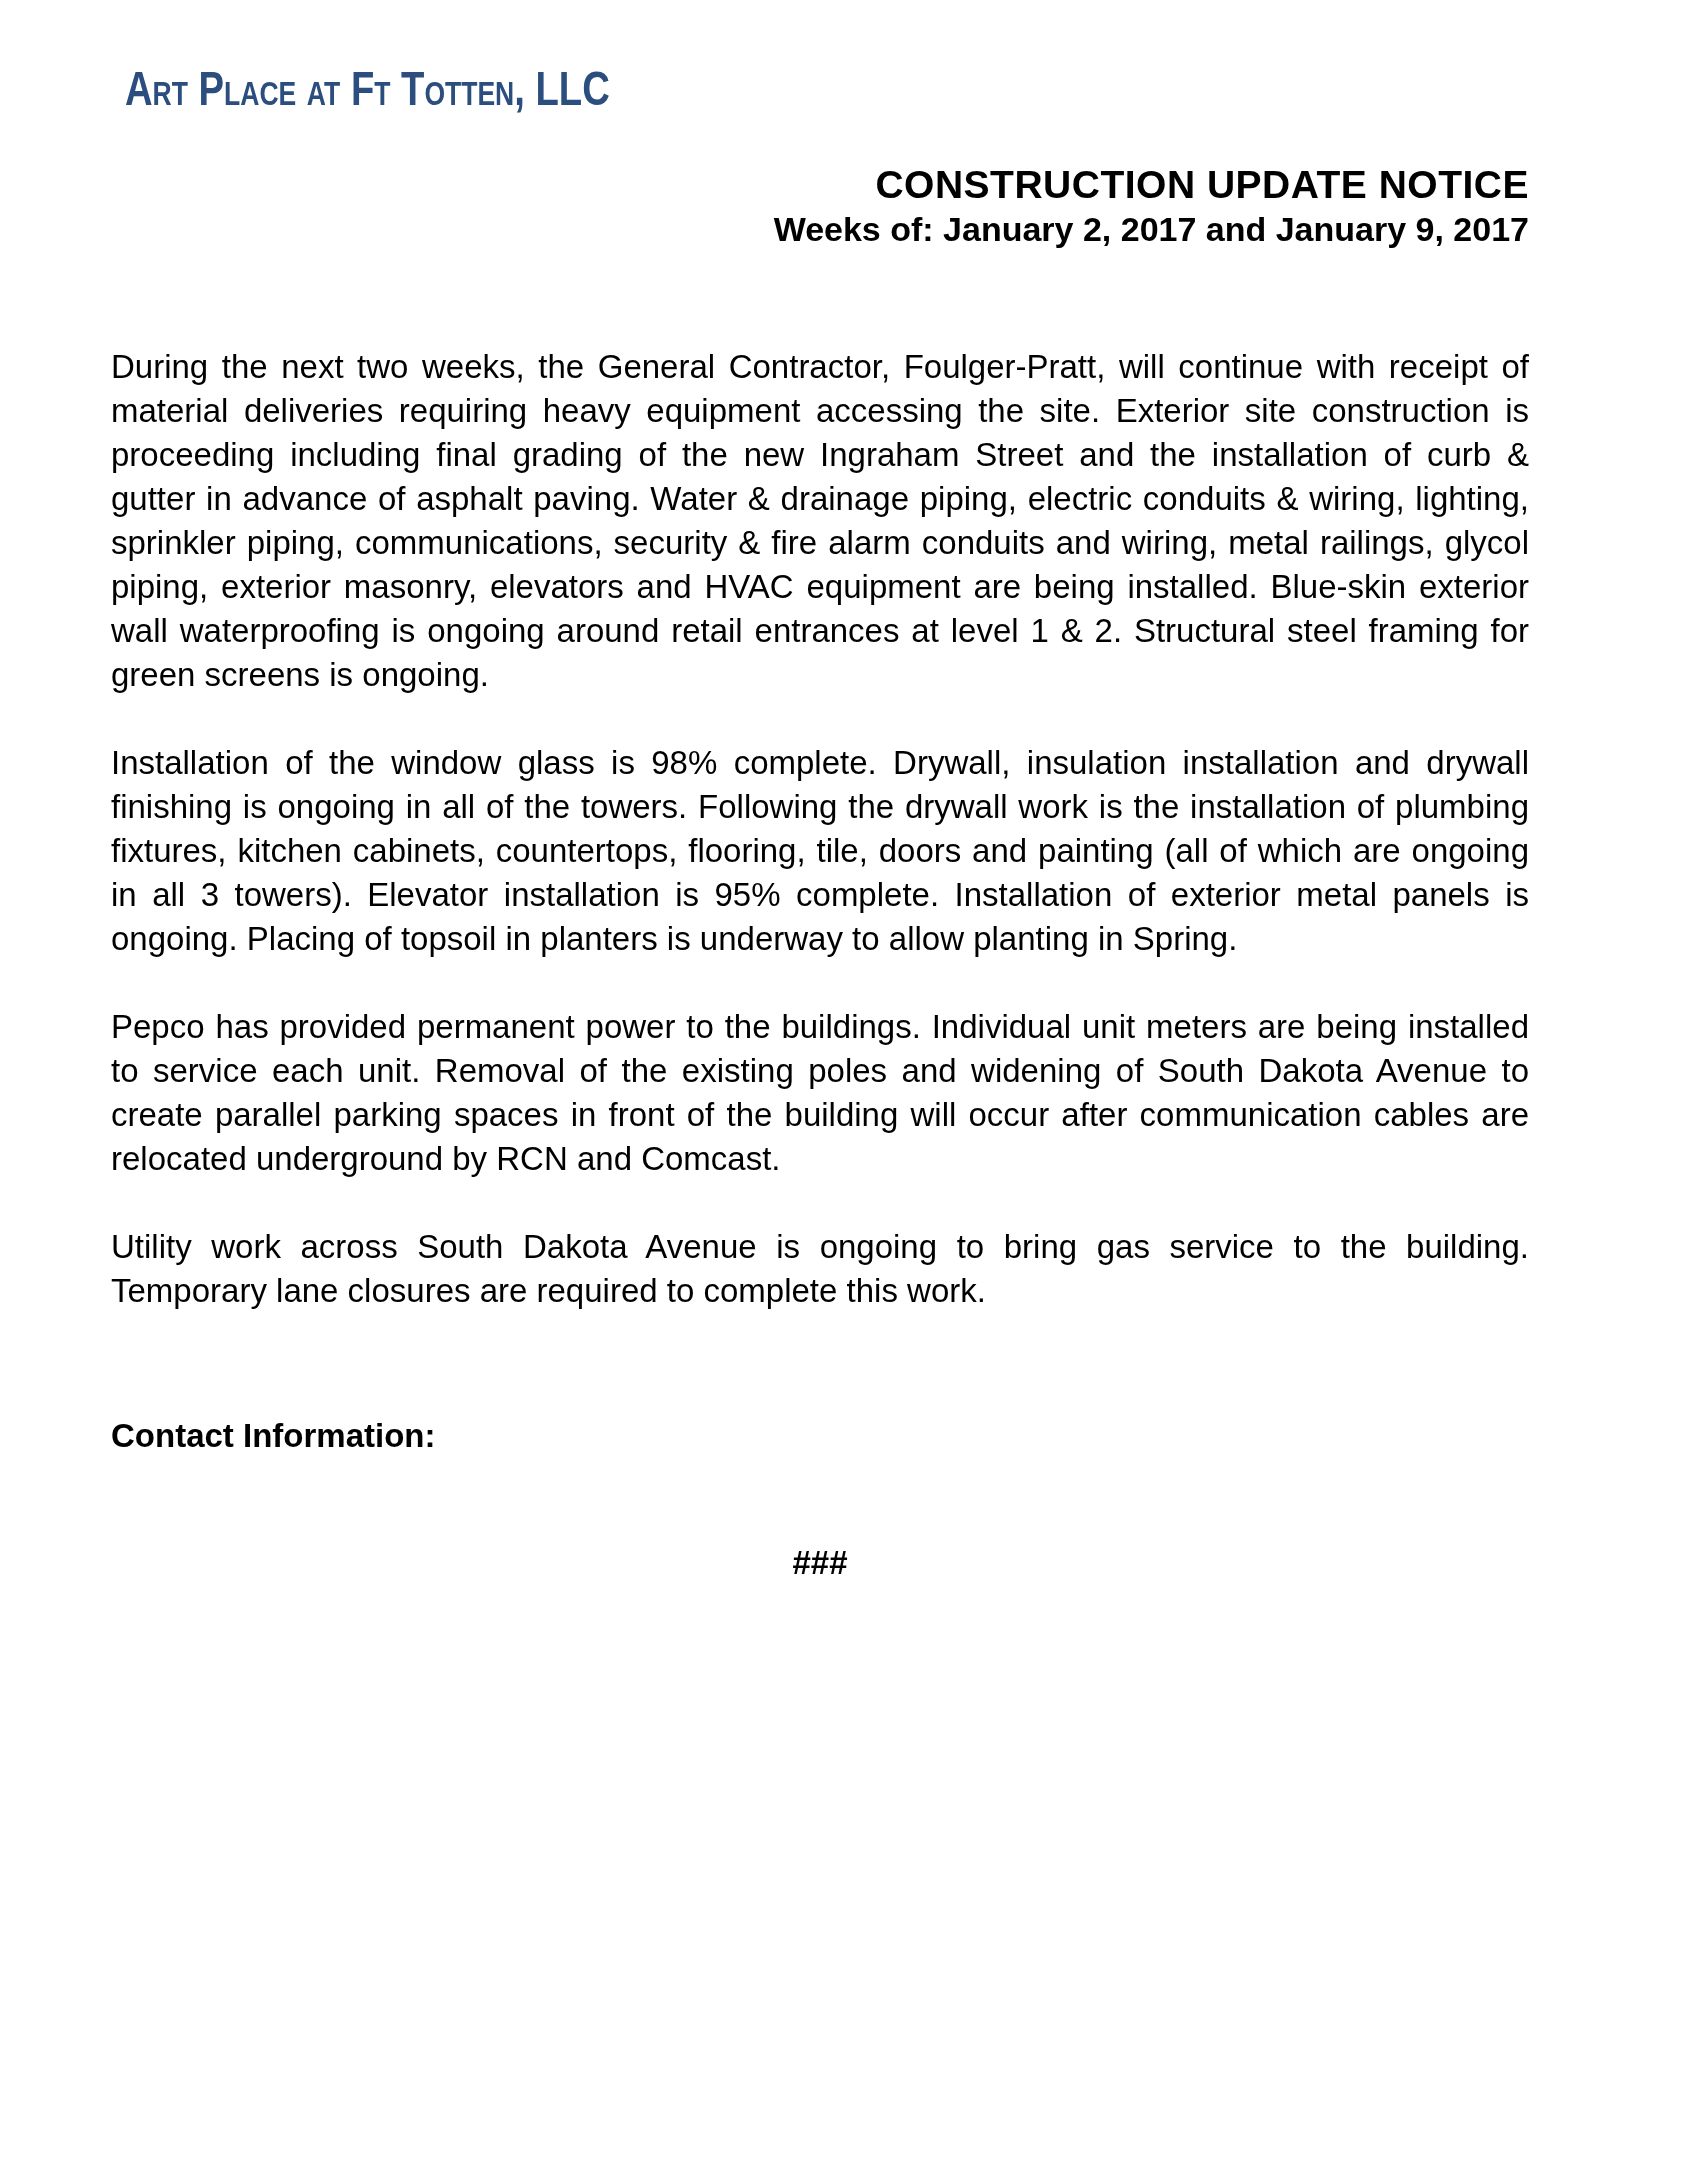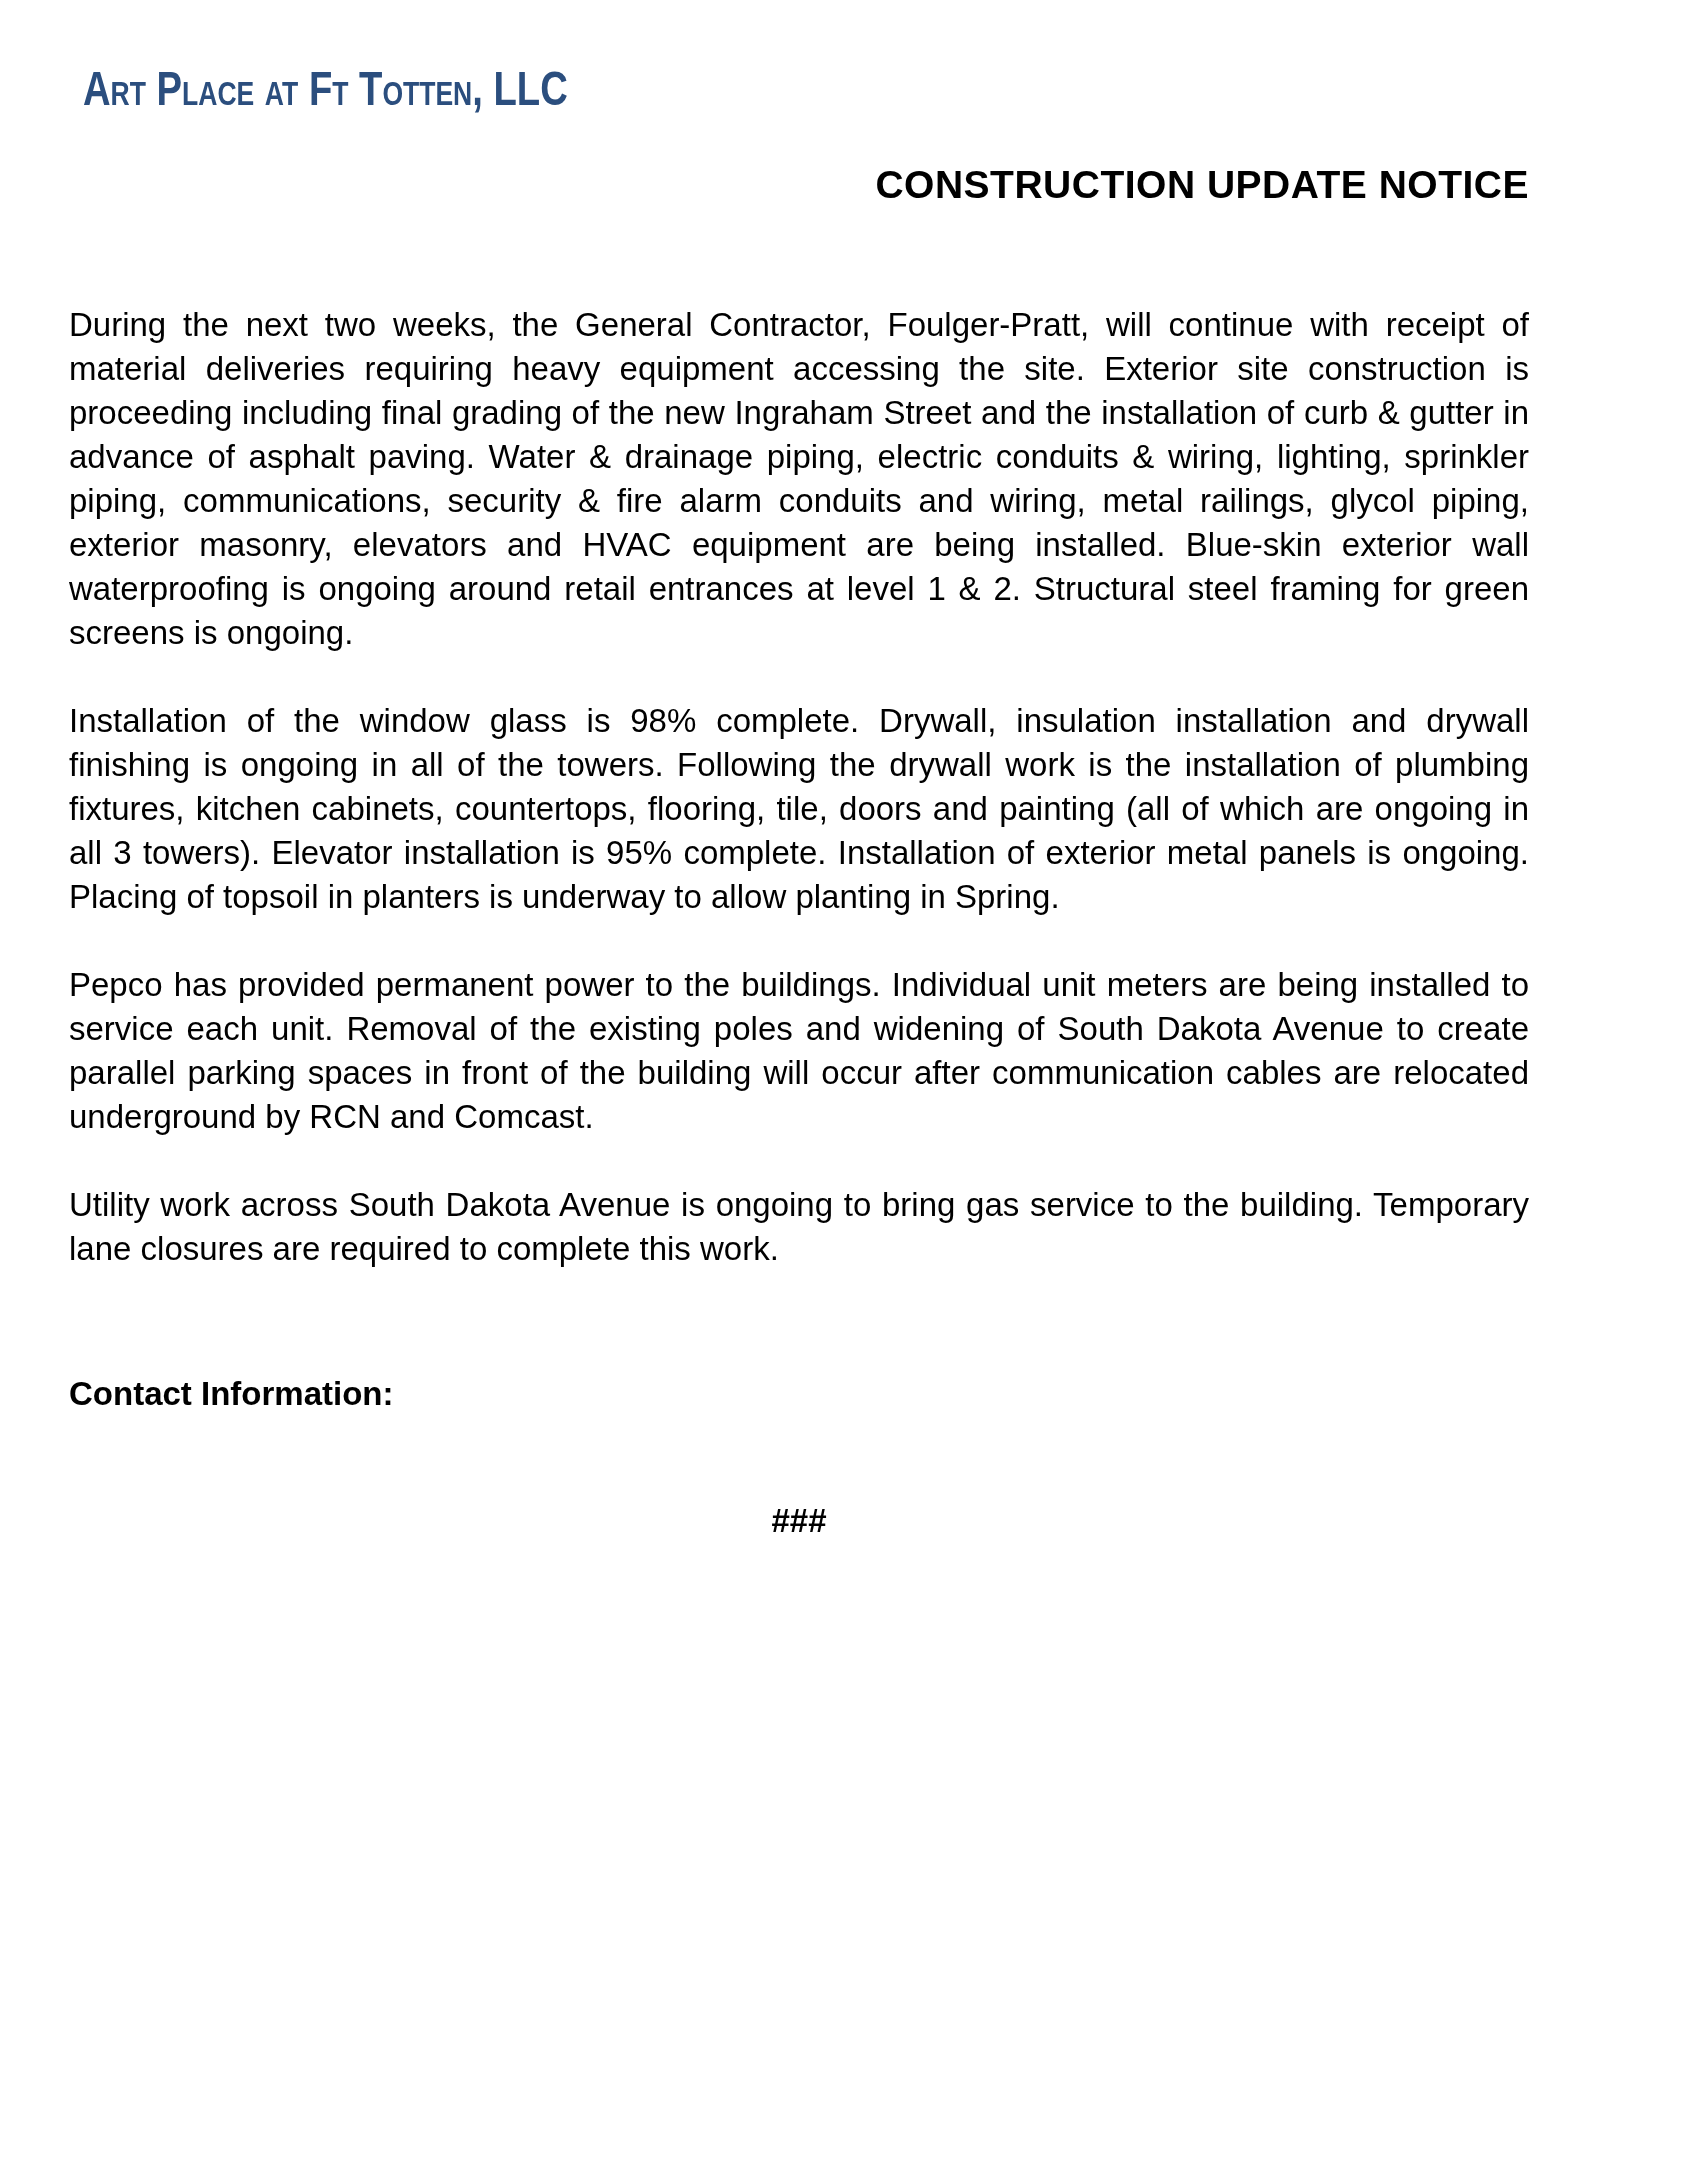--- a/index.html
+++ b/index.html
@@ -6,21 +6,21 @@
     margin: 0;
     padding: 0;
     background: #ffffff;
   }
   .page {
     position: relative;
     width: 1668px;
     height: 2178px;
     background: #ffffff;
     box-sizing: border-box;
-    padding: 63px 139px 0 69px;
+    padding: 63px 139px 0 111px;
     font-family: "Liberation Sans", sans-serif;
     font-size: 33px;
     line-height: 44px;
     color: #000000;
     overflow: hidden;
   }
   .company-name {
     display: inline-block;
     font-size: 49px;
     line-height: 50px;
@@ -83,20 +83,21 @@
 <body>
 
 <div class="page">
 
   <div>
     <span class="company-name">Art Place at Ft Totten, LLC</span>
   </div>
 
   <div class="title-block">
     <div class="doc-title">CONSTRUCTION UPDATE NOTICE</div>
+    <div class="doc-subtitle">Weeks of:  January 2, 2017 and January 9, 2017</div>
   </div>
 
   <div class="section">
     <p class="para">During the next two weeks, the General Contractor, Foulger-Pratt, will continue with receipt of material deliveries requiring heavy equipment accessing the site.  Exterior site construction is proceeding including final grading of the new Ingraham Street and the installation of curb &amp; gutter in advance of asphalt paving.  Water &amp; drainage piping, electric conduits &amp; wiring, lighting, sprinkler piping, communications, security &amp; fire alarm conduits and wiring, metal railings, glycol piping, exterior masonry, elevators and HVAC equipment are being installed.  Blue-skin exterior wall waterproofing is ongoing around retail entrances at level 1 &amp; 2.  Structural steel framing for green screens is ongoing.</p>
     <p class="para">Installation of the window glass is 98% complete.  Drywall, insulation installation and drywall finishing is ongoing in all of the towers.  Following the drywall work is the installation of plumbing fixtures, kitchen cabinets, countertops, flooring, tile, doors and painting (all of which are ongoing in all 3 towers).  Elevator installation is 95% complete.  Installation of exterior metal panels is ongoing.  Placing of topsoil in planters is underway to allow planting in Spring.</p>
     <p class="para">Pepco has provided permanent power to the buildings.  Individual unit meters are being installed to service each unit.  Removal of the existing poles and widening of South Dakota Avenue to create parallel parking spaces in front of the building will occur after communication cables are relocated underground by RCN and Comcast.</p>
     <p class="para">Utility work across South Dakota Avenue is ongoing to bring gas service to the building.  Temporary lane closures are required to complete this work.</p>
   </div>
 
 

